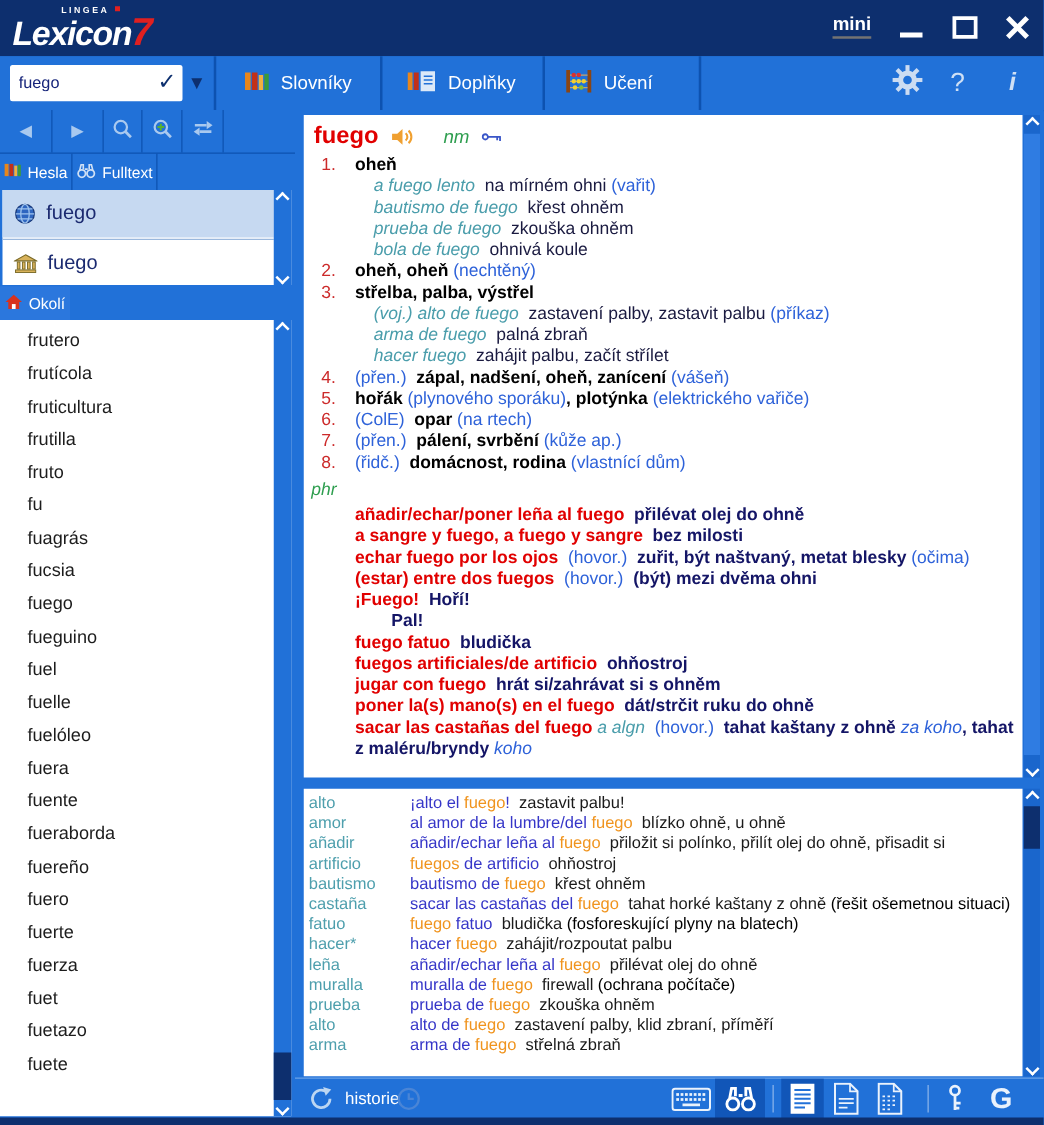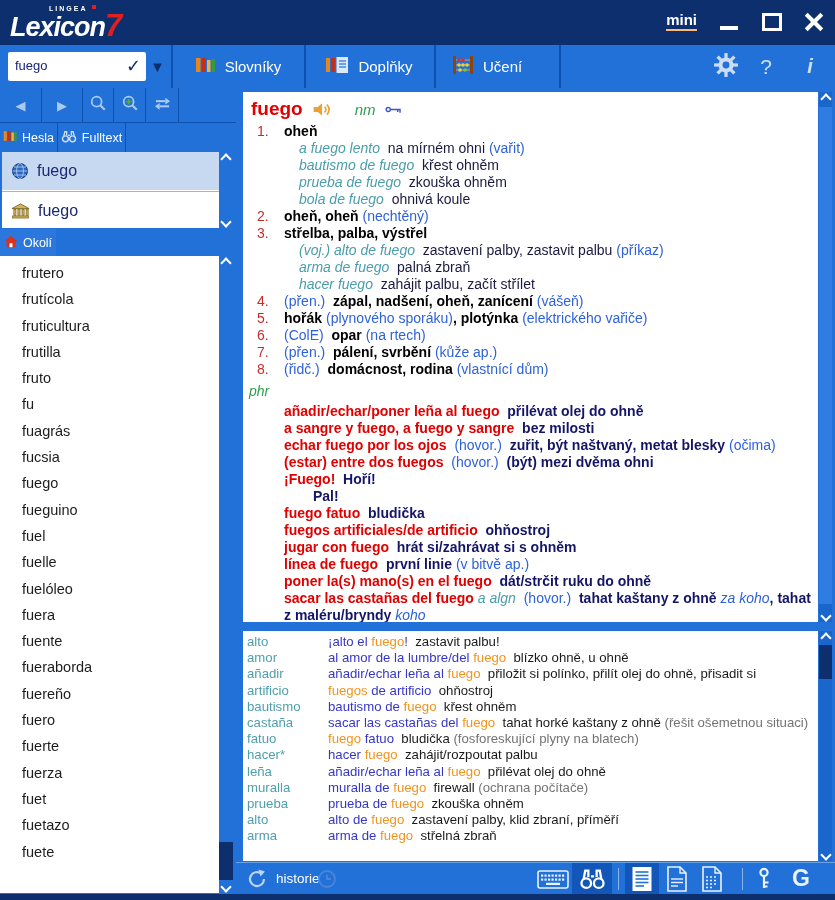--- a/index.html
+++ b/index.html
@@ -5,21 +5,21 @@
   html,body{margin:0;padding:0;width:835px;height:900px;overflow:hidden;
     font-family:"Liberation Sans","DejaVu Sans",sans-serif;background:#2171d8;}
   #win{position:relative;width:835px;height:900px;}
 
   
   #titlebar{position:absolute;left:0;top:0;width:835px;height:45px;background:#0d2f6e;}
   .lingea{position:absolute;left:49px;top:5px;color:#fff;font-size:7px;letter-spacing:2px;font-weight:bold;}
   .lingea-dot{position:absolute;left:92px;top:5px;width:4px;height:4px;background:#e02020;}
   .lexname{position:absolute;left:10px;top:8px;color:#fff;font-size:27px;font-weight:bold;font-style:italic;letter-spacing:-1px;}
   .seven{color:#e02020;font-size:31px;}
-  .mini{position:absolute;right:138px;top:11px;color:#fff;font-size:15px;font-weight:bold;border-bottom:2px solid #fdba74;padding-bottom:1px;cursor:pointer;}
+  .mini{position:absolute;right:138px;top:11px;color:#fff;font-size:15px;font-weight:bold;border-bottom:2px solid #737373;padding-bottom:1px;cursor:pointer;}
   .winbtn{position:absolute;top:10px;width:26px;height:24px;cursor:pointer;}
   .btn-min{right:92px;}
   .btn-min .bar{position:absolute;left:3px;bottom:4px;width:18px;height:4px;background:#fff;}
   .btn-max{right:50px;}
   .btn-max .box{position:absolute;left:3px;top:3px;width:14px;height:12px;border:3px solid #fff;}
   .btn-close{right:8px;}
   .xbar{position:absolute;left:11px;top:1px;width:4px;height:22px;background:#fff;}
   .x1{transform:rotate(45deg);} .x2{transform:rotate(-45deg);}
 
   
@@ -86,21 +86,21 @@
   .lbl{color:#2e62d9;}
   .pes{font-weight:bold;color:#e10000;}
   .ptr{font-weight:bold;color:#141566;}
   .ilbl{font-style:italic;color:#2e62d9;}
   .phrlab{font-style:italic;color:#2e9e4f;}
 
   
   .crow{display:flex;line-height:16.2px;font-size:13.2px;cursor:pointer;}
   .ckw{width:81px;flex:none;padding-left:4px;color:#4e9fad;}
   .cbody{flex:1;white-space:pre-wrap;padding-right:4px;}
-  .ces{color:#3636c8;} .hl{color:#f0941e;} .ctr{color:#1a1a1a;} .clbl{color:#737373;}
+  .ces{color:#3636c8;} .hl{color:#f0941e;} .ctr{color:#1a1a1a;} .clbl{color:#000000;}
 
   
   #statusbar{position:absolute;left:0;top:774px;width:599px;height:32px;background:#2171d8;border-top:1px solid #6aa2e8;}
   .sb-label{position:absolute;left:40px;top:8px;color:#fff;font-size:13.5px;}
   .sb-ic{position:absolute;cursor:pointer;}
   .sb-bg{position:absolute;top:0;height:32px;background:#1156b8;}
   .sb-sep{position:absolute;top:5px;width:1px;height:22px;background:#8ab4ea;}
   .g-label{position:absolute;left:556px;top:2px;color:#eaf2fc;font-size:23px;font-weight:bold;cursor:pointer;}
   #bottomstrip{position:absolute;left:0;top:894px;width:835px;height:6px;background:#0d2f6e;}
 </style>
@@ -358,21 +358,20 @@
           <div class="eline ind0"><span class="phrlab">phr</span></div>
           <div class="eline ind1"><span class="pes">añadir/echar/poner leña al fuego</span><span>  </span><span class="ptr">přilévat olej do ohně</span></div>
           <div class="eline ind1"><span class="pes">a sangre y fuego, a fuego y sangre</span><span>  </span><span class="ptr">bez milosti</span></div>
           <div class="eline ind1"><span class="pes">echar fuego por los ojos</span><span>  </span><span class="lbl">(hovor.)</span><span>  </span><span class="ptr">zuřit, být naštvaný, metat blesky </span><span class="lbl">(očima)</span></div>
           <div class="eline ind1"><span class="pes">(estar) entre dos fuegos</span><span>  </span><span class="lbl">(hovor.)</span><span>  </span><span class="ptr">(být) mezi dvěma ohni</span></div>
           <div class="eline ind1"><span class="pes">¡Fuego!</span><span>  </span><span class="ptr">Hoří!</span></div>
           <div class="eline ind3"><span class="ptr">Pal!</span></div>
           <div class="eline ind1"><span class="pes">fuego fatuo</span><span>  </span><span class="ptr">bludička</span></div>
           <div class="eline ind1"><span class="pes">fuegos artificiales/de artificio</span><span>  </span><span class="ptr">ohňostroj</span></div>
           <div class="eline ind1"><span class="pes">jugar con fuego</span><span>  </span><span class="ptr">hrát si/zahrávat si s ohněm</span></div>
-          <div class="eline ind1"><span class="pes">línea de fuego</span><span>  </span><span class="ptr">první linie </span><span class="lbl">(v bitvě ap.)</span></div>
           <div class="eline ind1"><span class="pes">poner la(s) mano(s) en el fuego</span><span>  </span><span class="ptr">dát/strčit ruku do ohně</span></div>
           <div class="eline ind1"><span class="pes">sacar las castañas del fuego </span><span class="es">a algn</span><span>  </span><span class="lbl">(hovor.)</span><span>  </span><span class="ptr">tahat kaštany z ohně </span><span class="ilbl">za koho</span><span class="ptr">, </span><span class="ptr">tahat z maléru/bryndy </span><span class="ilbl">koho</span></div>
         </div>
     </div>
     <div id="entryscroll">
       <span class="chv chv-up sc-top"></span>
       <div id="entrythumb"></div>
       <span class="chv chv-dn sc-bot"></span>
     </div>
 

